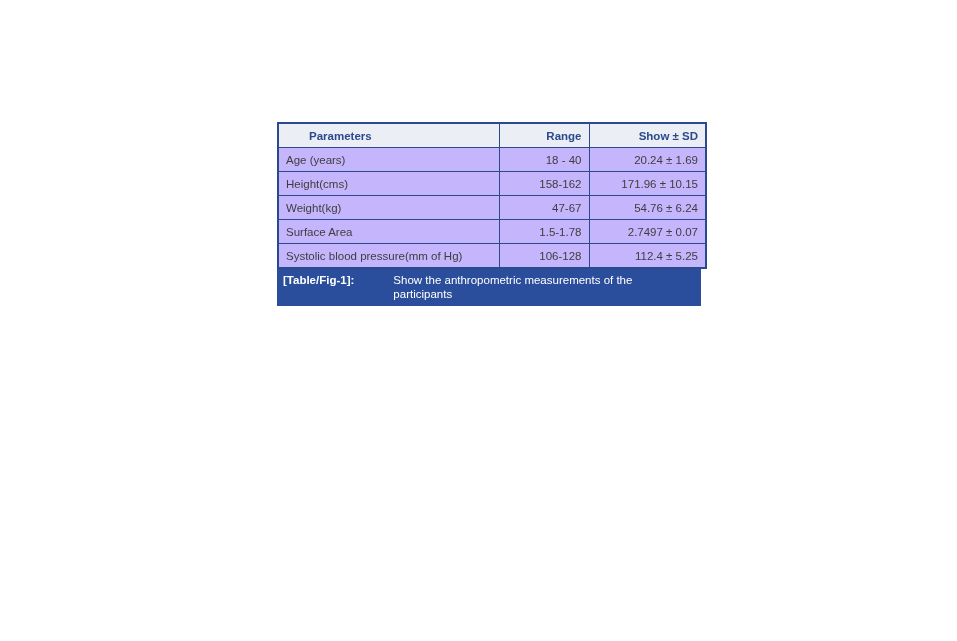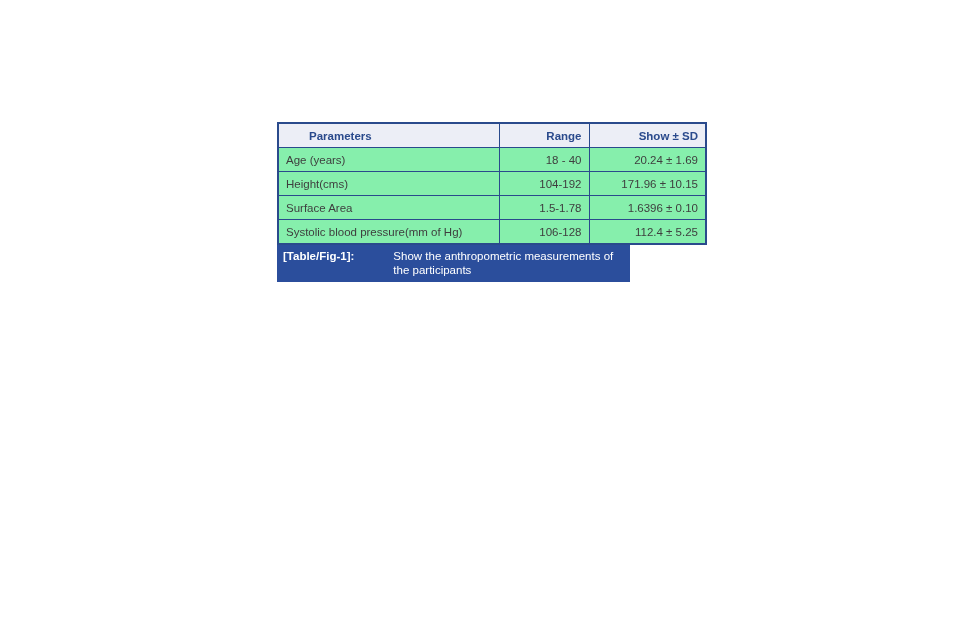--- a/index.html
+++ b/index.html
@@ -42,28 +42,28 @@
     font-weight: bold;
     text-align: left;
     padding-left: 30px;
   }
   table.data-table th.center,
   table.data-table td.center {
     text-align: right;
   }
   table.data-table td {
     color: #3e3e3e;
-    background: #86efac;
+    background: #c4b5fd;
   }
   col.c-param { width: 221px; }
   col.c-range { width: 90px; }
   col.c-mean  { width: 117px; }
   .caption-band {
     box-sizing: border-box;
-    width: 353px;
+    width: 424px;
     min-height: 34px;
     background: #2b4e9c;
     color: #ffffff;
     display: flex;
     align-items: flex-start;
     padding: 4px 6px 5px 6px;
     font-size: 11.5px;
     line-height: 14px;
   }
   .caption-label {
@@ -94,27 +94,32 @@
       </tr>
     </thead>
     <tbody>
       <tr>
         <td>Age (years)</td>
         <td class="center">18 - 40</td>
         <td class="center">20.24 ± 1.69</td>
       </tr>
       <tr>
         <td>Height(cms)</td>
-        <td class="center">104-192</td>
+        <td class="center">158-162</td>
         <td class="center">171.96 ± 10.15</td>
+      </tr>
+      <tr>
+        <td>Weight(kg)</td>
+        <td class="center">47-67</td>
+        <td class="center">54.76 ± 6.24</td>
       </tr>
       <tr>
         <td>Surface Area</td>
         <td class="center">1.5-1.78</td>
-        <td class="center">1.6396 ± 0.10</td>
+        <td class="center">2.7497 ± 0.07</td>
       </tr>
       <tr>
         <td>Systolic blood pressure(mm of Hg)</td>
         <td class="center">106-128</td>
         <td class="center">112.4 ± 5.25</td>
       </tr>
     </tbody>
   </table>
   <div class="caption-band">
     <span class="caption-label">[Table/Fig-1]:</span>

